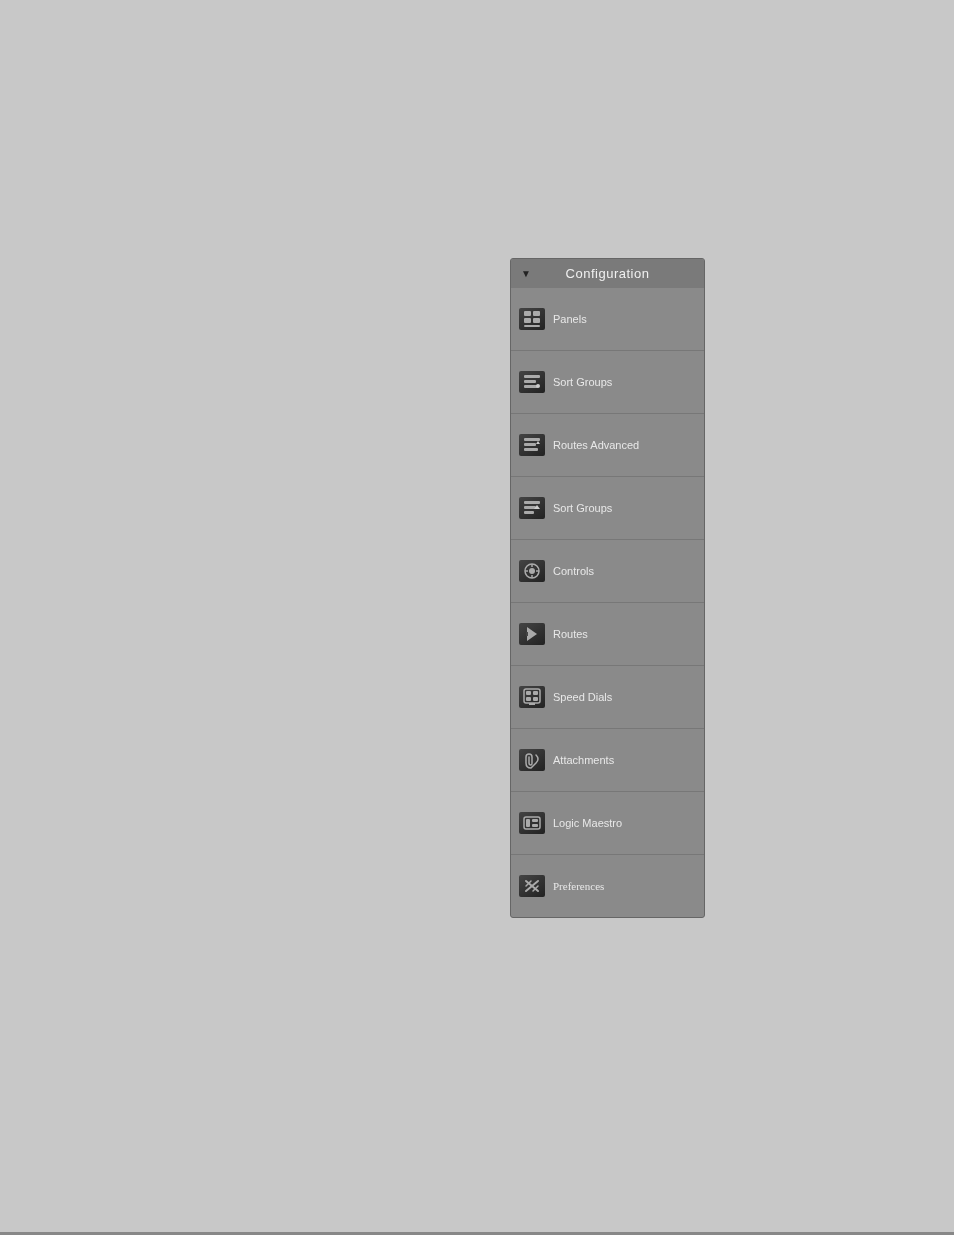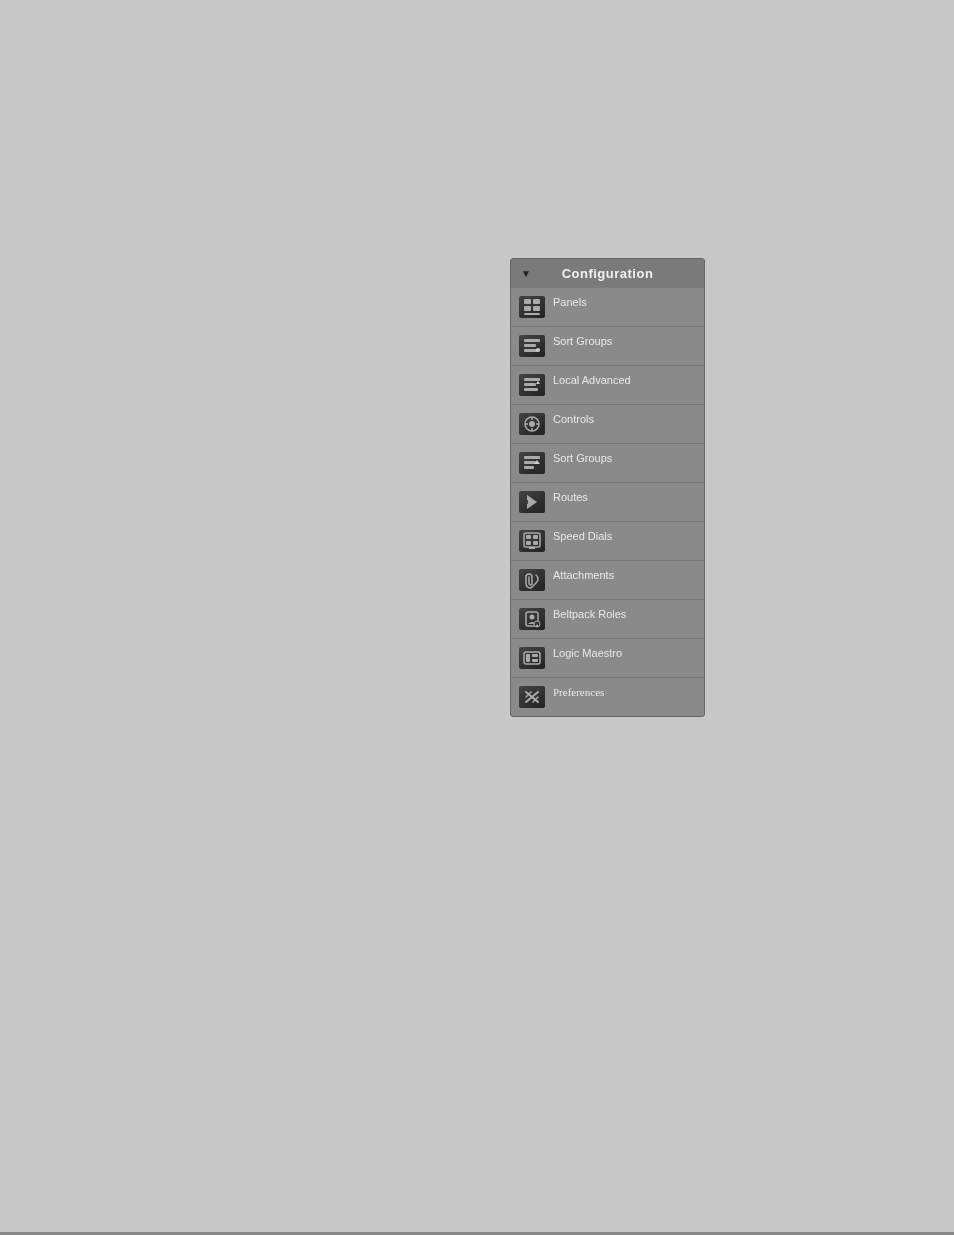--- a/index.html
+++ b/index.html
@@ -56,28 +56,28 @@
     .config-header-arrow {
       position: absolute;
       left: 10px;
       color: #222;
       font-size: 10px;
     }
 
     .config-header-title {
       color: #f0f0f0;
       font-size: 13px;
-      font-weight: bold;
+      font-weight: normal;
       letter-spacing: 0.5px;
     }
 
     .config-menu-item {
       display: flex;
-      align-items: flex-start;
-      padding: 8px 8px;
+      align-items: center;
+      padding: 20px 8px;
       cursor: pointer;
       border-bottom: 1px solid #777;
     }
 
     .config-menu-item:last-child {
       border-bottom: none;
       font-family: Liberation Serif, serif;
     }
 
     .menu-icon {
@@ -198,50 +198,50 @@
 
     <div class="config-menu-item">
       <div class="menu-icon icon-local-advanced">
         <svg viewBox="0 0 18 18" xmlns="http://www.w3.org/2000/svg">
           <rect x="1" y="2" width="16" height="3" rx="1" fill="#aaa"></rect>
           <rect x="1" y="7" width="12" height="3" rx="1" fill="#aaa"></rect>
           <rect x="1" y="12" width="14" height="3" rx="1" fill="#aaa"></rect>
           <path d="M13 8 L17 8 L15 5 Z" fill="#ccc"></path>
         </svg>
       </div>
-      <span class="menu-label">Local Advanced</span>
+      <span class="menu-label">Routes Advanced</span>
+    </div>
+
+    <div class="config-menu-item">
+      <div class="menu-icon icon-sort-groups">
+        <svg viewBox="0 0 18 18" xmlns="http://www.w3.org/2000/svg">
+          <rect x="1" y="2" width="16" height="3" rx="1" fill="#aaa"></rect>
+          <rect x="1" y="7" width="12" height="3" rx="1" fill="#aaa"></rect>
+          <rect x="1" y="12" width="10" height="3" rx="1" fill="#aaa"></rect>
+          <path d="M14 6 L17 10 L11 10 Z" fill="#ccc"></path>
+        </svg>
+      </div>
+      <span class="menu-label">Sort Groups</span>
     </div>
 
     <div class="config-menu-item">
       <div class="menu-icon icon-controls">
         <svg viewBox="0 0 18 18" xmlns="http://www.w3.org/2000/svg">
           <circle cx="9" cy="9" r="7" stroke="#aaa" stroke-width="1.5" fill="none"></circle>
           <circle cx="9" cy="9" r="3" fill="#aaa"></circle>
           <line x1="9" y1="2" x2="9" y2="5" stroke="#aaa" stroke-width="1.5"></line>
           <line x1="9" y1="13" x2="9" y2="16" stroke="#aaa" stroke-width="1.5"></line>
           <line x1="2" y1="9" x2="5" y2="9" stroke="#aaa" stroke-width="1.5"></line>
           <line x1="13" y1="9" x2="16" y2="9" stroke="#aaa" stroke-width="1.5"></line>
         </svg>
       </div>
       <span class="menu-label">Controls</span>
     </div>
 
     <div class="config-menu-item">
-      <div class="menu-icon icon-sort-groups">
-        <svg viewBox="0 0 18 18" xmlns="http://www.w3.org/2000/svg">
-          <rect x="1" y="2" width="16" height="3" rx="1" fill="#aaa"></rect>
-          <rect x="1" y="7" width="12" height="3" rx="1" fill="#aaa"></rect>
-          <rect x="1" y="12" width="10" height="3" rx="1" fill="#aaa"></rect>
-          <path d="M14 6 L17 10 L11 10 Z" fill="#ccc"></path>
-        </svg>
-      </div>
-      <span class="menu-label">Sort Groups</span>
-    </div>
-
-    <div class="config-menu-item">
       <div class="menu-icon icon-routes">
         <svg viewBox="0 0 18 18" xmlns="http://www.w3.org/2000/svg">
           <polygon points="4,2 14,9 4,16" fill="#aaa"></polygon>
           <rect x="3" y="7" width="2" height="4" fill="#444"></rect>
         </svg>
       </div>
       <span class="menu-label">Routes</span>
     </div>
 
     <div class="config-menu-item">
@@ -260,32 +260,20 @@
 
     <div class="config-menu-item">
       <div class="menu-icon icon-attachments">
         <svg viewBox="0 0 18 18" xmlns="http://www.w3.org/2000/svg">
           <path d="M13 4 Q17 8 13 12 L8 17 Q3 17 3 12 L3 6 Q3 3 6 3 Q9 3 9 6 L9 12 Q9 14 8 14 Q6 14 6 12 L6 6" stroke="#aaa" stroke-width="1.5" fill="none" stroke-linecap="round"></path>
         </svg>
       </div>
       <span class="menu-label">Attachments</span>
     </div>
 
-    <div class="config-menu-item">
-      <div class="menu-icon icon-beltpack-roles">
-        <svg viewBox="0 0 18 18" xmlns="http://www.w3.org/2000/svg">
-          <rect x="3" y="2" width="12" height="14" rx="2" stroke="#aaa" stroke-width="1.5" fill="none"></rect>
-          <circle cx="9" cy="7" r="2.5" fill="#aaa"></circle>
-          <path d="M5 14 Q9 10 13 14" fill="#aaa"></path>
-          <circle cx="14" cy="14" r="3" fill="#333" stroke="#aaa" stroke-width="1"></circle>
-          <text x="14" y="17" text-anchor="middle" font-size="4" fill="#ccc">★</text>
-        </svg>
-      </div>
-      <span class="menu-label">Beltpack Roles</span>
-    </div>
 
 
     <div class="config-menu-item">
       <div class="menu-icon icon-logic-maestro">
         <svg viewBox="0 0 18 18" xmlns="http://www.w3.org/2000/svg">
           <rect x="1" y="3" width="16" height="12" rx="2" stroke="#aaa" stroke-width="1.5" fill="none"></rect>
           <rect x="3" y="5" width="4" height="8" rx="1" fill="#aaa"></rect>
           <rect x="9" y="5" width="6" height="3" rx="1" fill="#aaa"></rect>
           <rect x="9" y="10" width="6" height="3" rx="1" fill="#aaa"></rect>
         </svg>

